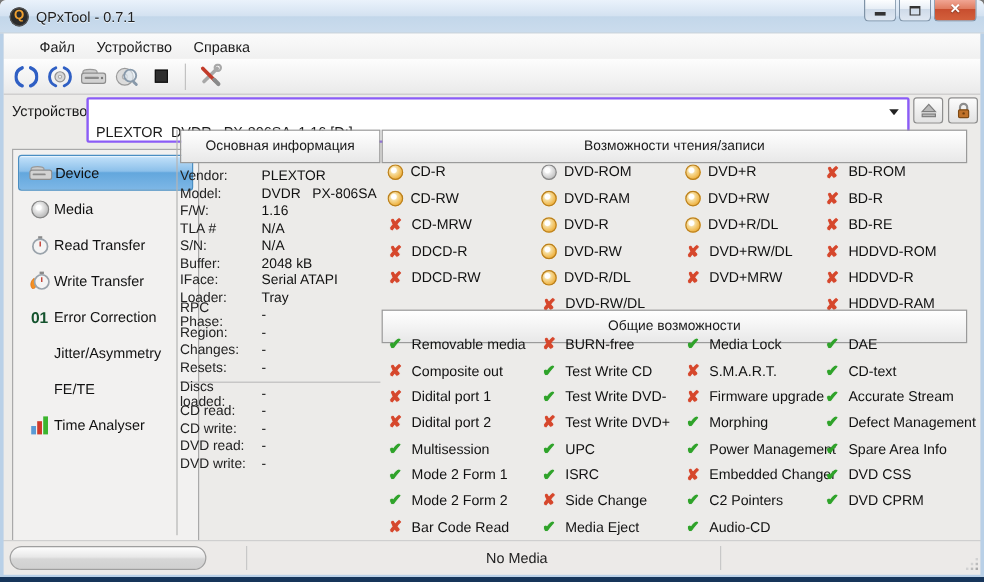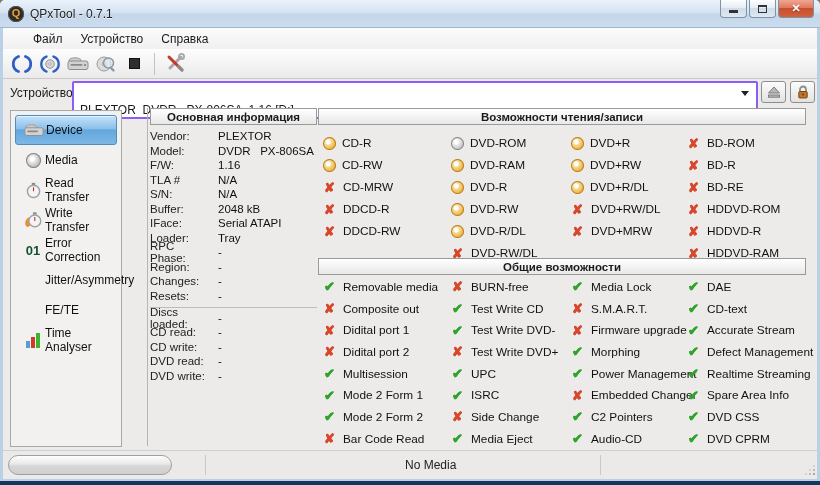--- a/index.html
+++ b/index.html
@@ -46,40 +46,40 @@
   .combo{position:absolute;left:69px;top:2px;width:686px;height:38px;background:#fff;
     border:2px solid #8b5cf6;border-radius:2px;display:flex;align-items:flex-end;padding-left:6px;}
   .combo-text{font-size:12px;white-space:pre;}
   .combo-arrow{position:absolute;right:7px;top:8px;width:0;height:0;
     border-left:4px solid transparent;border-right:4px solid transparent;border-top:5px solid #222;}
   .sq-btn{position:absolute;top:2px;width:25px;height:22px;border:1px solid #8e8e8e;border-radius:3px;
     background:linear-gradient(#fcfcfc,#e2e2e2);display:flex;align-items:center;justify-content:center;}
   .ejectb{left:758px}.lockb{left:787px}
   
   .main{position:absolute;left:0;top:106px;width:820px;height:344px;}
-  .sidepanel{position:absolute;left:10px;top:4px;width:112px;height:337px;background:#f2f1f0;
+  .sidepanel{position:absolute;left:10px;top:18px;width:156px;height:337px;background:#f2f1f0;
     border:1px solid #a9a9a9;padding-top:4px;}
   .side-item{height:30px;display:flex;align-items:center;padding-left:6px;margin:0 4px;border-radius:3px;}
   .side-item.selected{background:linear-gradient(#c4e2fa,#8cc0ea 45%,#63a7dd 50%,#7db7e6);
     border:1px solid #4a8ec2;box-shadow:inset 0 1px 0 rgba(255,255,255,.6);}
   .s-ic{width:24px;height:20px;display:flex;align-items:center;justify-content:center;flex:0 0 24px;}
   .s-lb{font-size:12px;color:#111;}
   .ec-badge{font-weight:bold;font-size:13px;letter-spacing:0;color:#14532d;}
   .disc16{width:15px;height:15px;border-radius:50%;
     background:radial-gradient(circle at 42% 40%,#ffffff 0 2px,#ececec 3px,#c6c6c6 7px,#8f8f8f 14px);
     box-shadow:inset 0 0 0 1px #858585;}
   .bars{display:flex;align-items:flex-end;gap:1px;height:15px;}
   .bars i{display:block;width:4px;}
   .bar-b{height:7px;background:#5b9bd5;}
   .bar-r{height:11px;background:#d03a2b;}
   .bar-g{height:15px;background:#3cb52e;}
   
   .infopanel{position:absolute;left:147px;top:2px;width:170px;height:338px;border-left:1px solid #b5b5b5;padding-left:2px;}
-  .panel-header{height:17px;border:1px solid #9a9a9a;background:linear-gradient(#ffffff,#e8e8e8);
-    display:flex;align-items:center;justify-content:center;font-size:11.5px;font-weight:bold;}
+  .panel-header{height:28px;border:1px solid #9a9a9a;background:linear-gradient(#ffffff,#e8e8e8);
+    display:flex;align-items:center;justify-content:center;font-size:11.5px;font-weight:normal;}
   .info-rows{margin-top:4px;}
   .info-row{display:flex;height:14.5px;align-items:center;}
   .info-row.with-sep{border-top:1px solid #bdbdbd;margin-top:4px;padding-top:3px;height:18px;}
   .info-label{width:62px;text-align:left;font-size:11.5px;color:#222;flex:0 0 62px;}
   .info-value{margin-left:6px;font-size:11.5px;white-space:pre;color:#111;}
   
   .capspanel{position:absolute;left:318px;top:2px;width:490px;height:340px;}
   .caps-grid{position:absolute;left:0;width:490px;}
   .cap-col{position:absolute;top:0;}
   .cap-col.c0{left:4px;width:126px}.cap-col.c1{left:132px;width:120px}
@@ -627,24 +627,20 @@
             <div class="cap-row">
               <span class="cap-ic st-yes"></span>
               <span class="cap-lb">Accurate Stream</span>
             </div>
 
             <div class="cap-row">
               <span class="cap-ic st-yes"></span>
               <span class="cap-lb">Defect Management</span>
             </div>
 
-            <div class="cap-row">
-              <span class="cap-ic st-yes"></span>
-              <span class="cap-lb">Realtime Streaming</span>
-            </div>
 
             <div class="cap-row">
               <span class="cap-ic st-yes"></span>
               <span class="cap-lb">Spare Area Info</span>
             </div>
 
             <div class="cap-row">
               <span class="cap-ic st-yes"></span>
               <span class="cap-lb">DVD CSS</span>
             </div>

